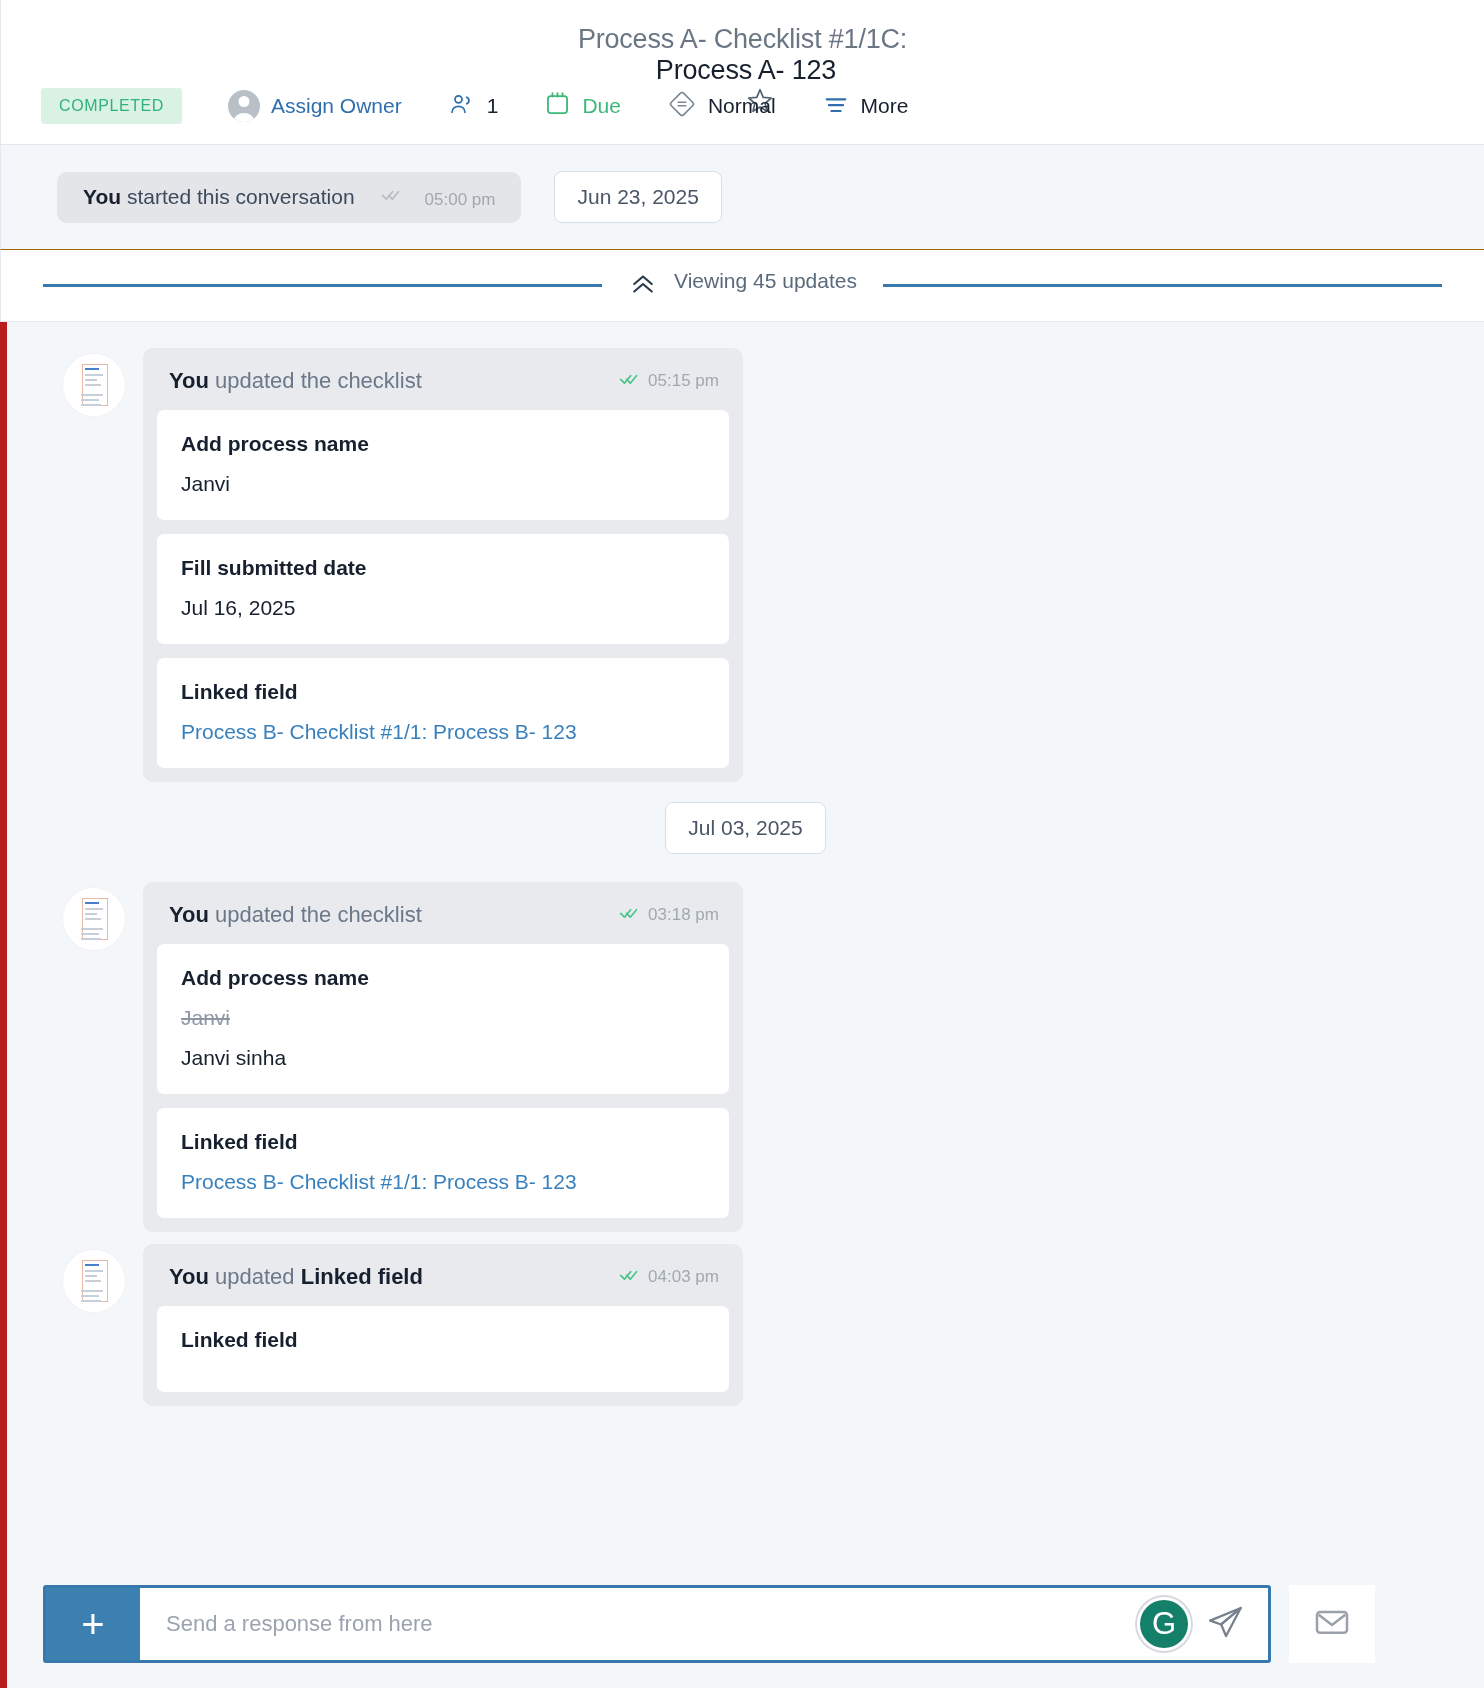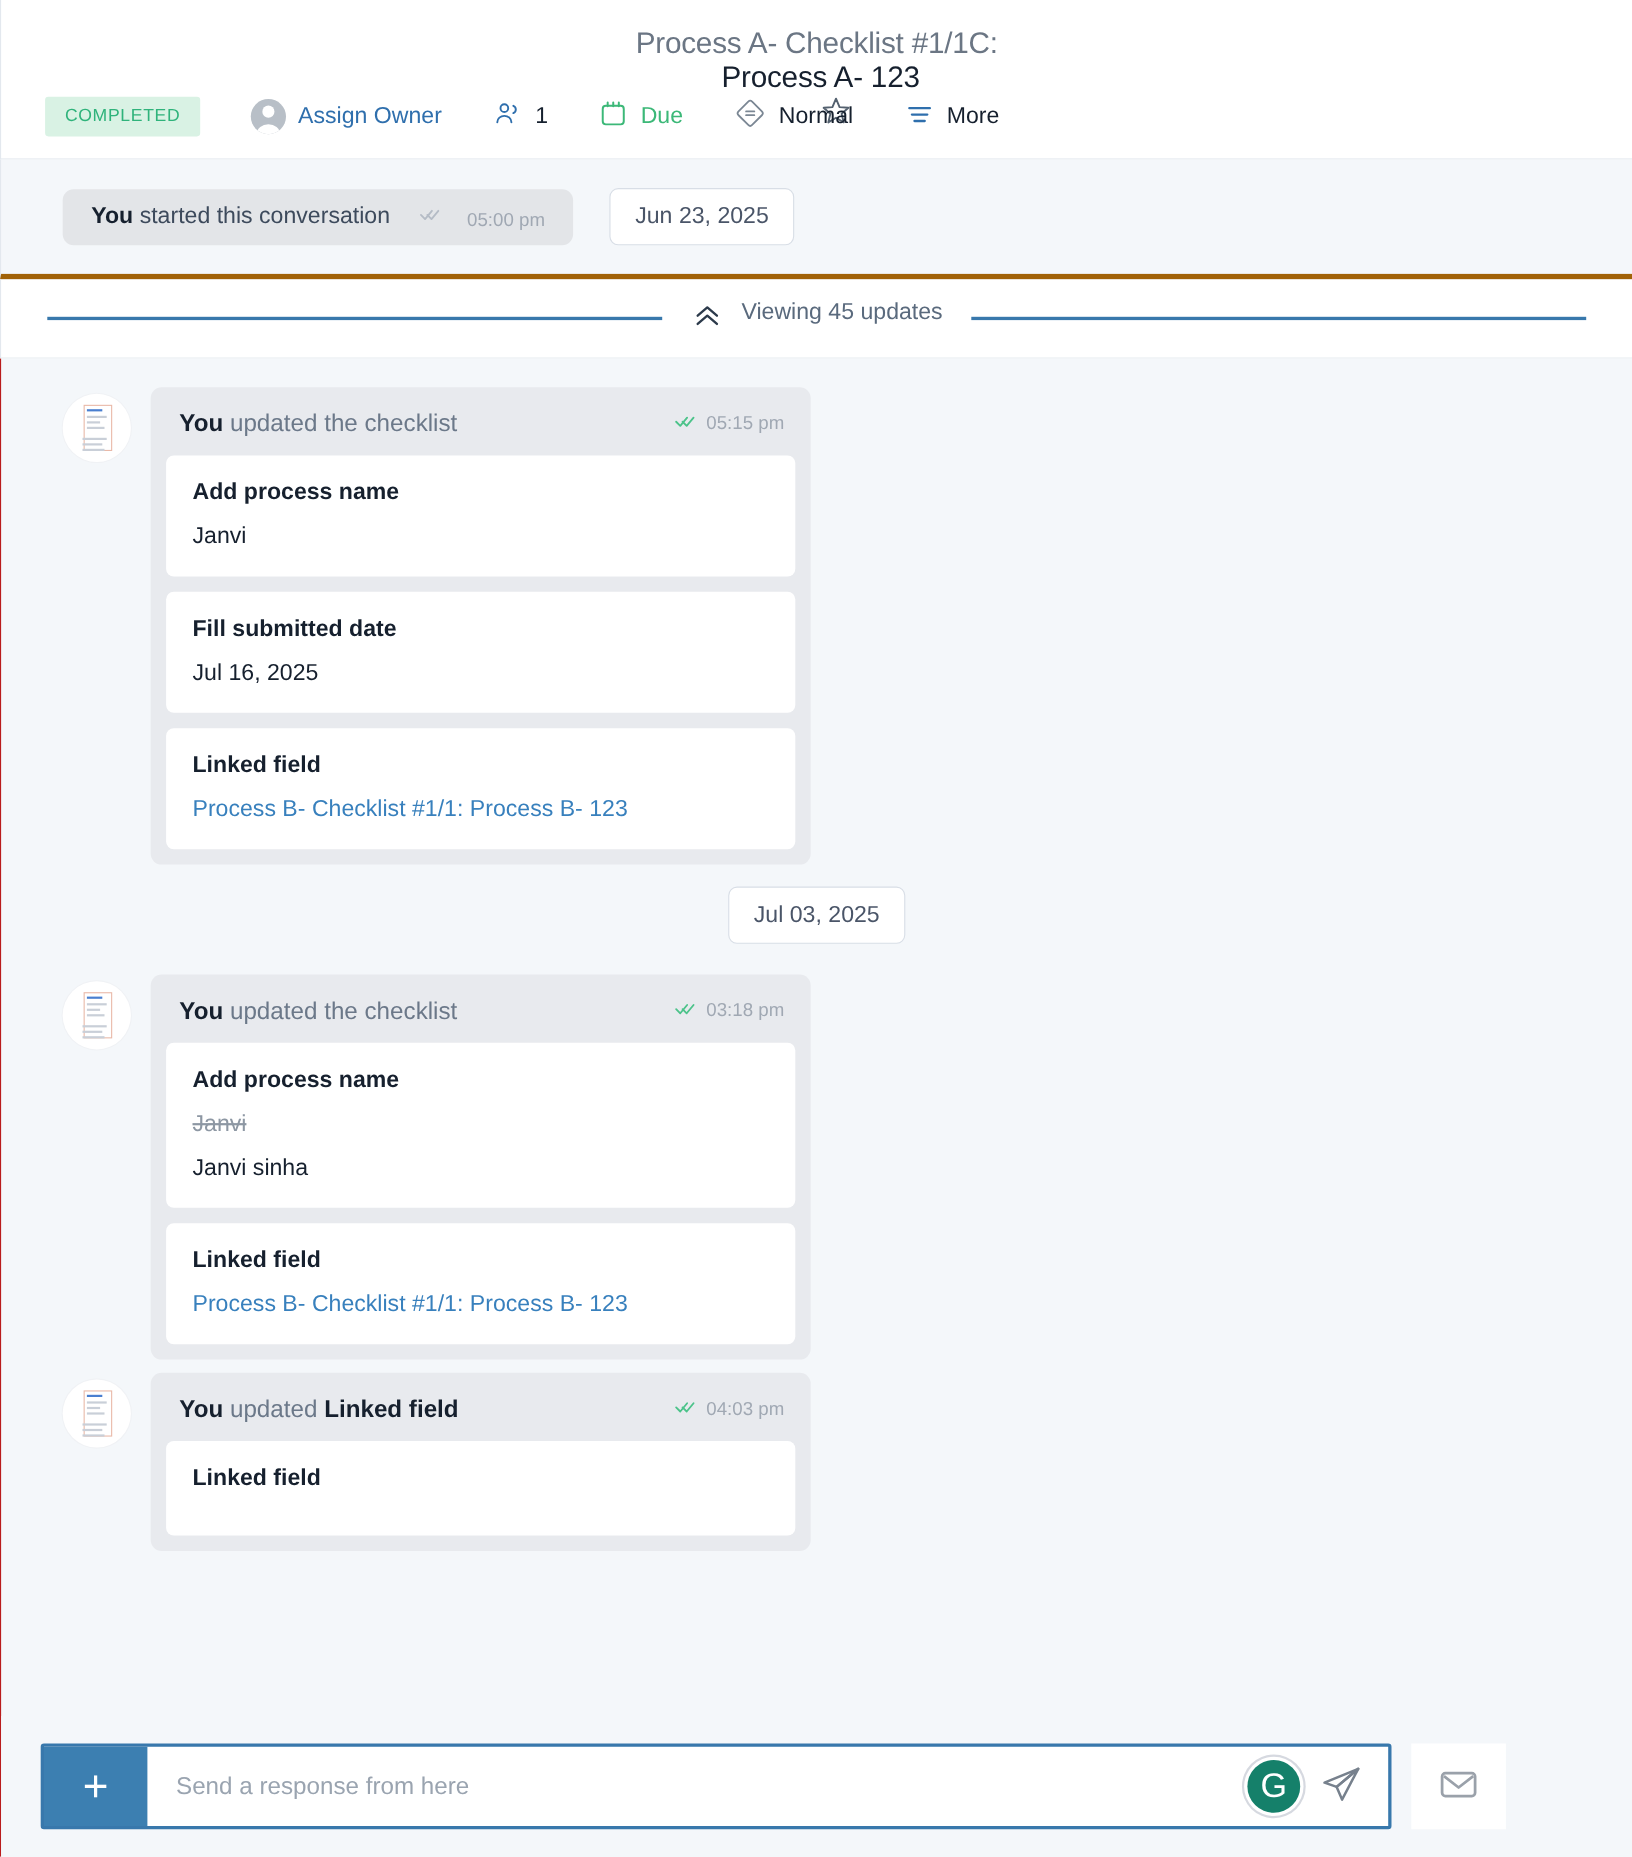--- a/index.html
+++ b/index.html
@@ -74,21 +74,21 @@
   }
   .avatar-grey::after {
     content: ''; position: absolute; bottom: -8px; left: 50%;
     transform: translateX(-50%);
     width: 21px; height: 17px; border-radius: 50%; background: #fff;
   }
   
   .start-strip {
     background: #f4f7fa;
     border-left: 1px solid #e3e8ee;
-    border-bottom: 5px solid #a16207;
+    border-bottom: 1px solid #a16207;
     padding: 26px 0 26px 56px;
     display: flex; align-items: center; gap: 33px;
     flex: 0 0 auto;
   }
   .start-pill {
     background: #e3e5e8; border-radius: 10px;
     padding: 13px 26px;
     display: flex; align-items: center; gap: 26px;
     font-size: 21px; color: #3d4a5c;
   }
@@ -116,21 +116,21 @@
   .div-line { flex: 1 1 auto; height: 3px; background: #3878ac; }
   .div-center {
     display: flex; align-items: flex-start; gap: 16px;
     padding: 0 26px; cursor: pointer;
   }
   .div-label { font-size: 21px; color: #5a6a7d; }
   
   .feed {
     flex: 1 1 auto; position: relative;
     background: #f4f7fa;
-    border-left: 1px solid #b91c1c;
+    border-left: 7px solid #b91c1c;
     overflow: hidden;
     padding: 26px 0 0 0;
   }
   .msg-row { display: flex; align-items: flex-start; padding: 0 0 0 56px; margin-bottom: 12px; }
   .av-doc {
     width: 62px; height: 62px; border-radius: 50%;
     background: #ffffff; flex: 0 0 auto; margin-top: 6px;
     position: relative; overflow: hidden;
     box-shadow: 0 0 0 1px #f0f2f5;
   }

